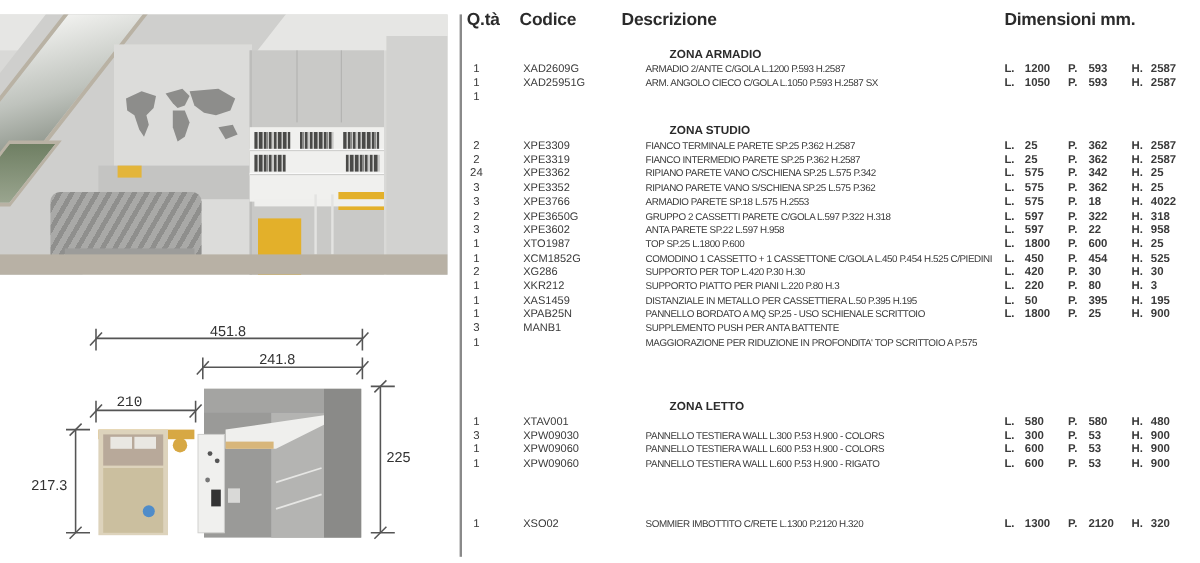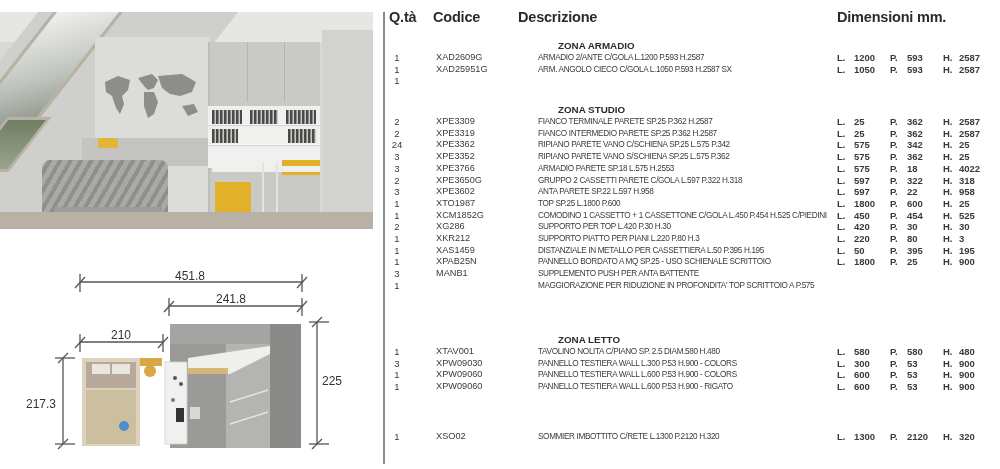--- a/index.html
+++ b/index.html
@@ -158,21 +158,21 @@
     <rect x="82" y="96" width="58" height="88" fill="#ddd3bc"></rect>
     <rect x="86" y="100" width="50" height="26" fill="#b8a99a"></rect>
     <rect x="92" y="102" width="18" height="10" fill="#e9e7e2"></rect>
     <rect x="112" y="102" width="18" height="10" fill="#e9e7e2"></rect>
     <rect x="86" y="128" width="50" height="54" fill="#cbbf9f"></rect>
     <circle cx="124" cy="164" r="5" fill="#4f8cc9"></circle>
     <circle cx="150" cy="109" r="6" fill="#d7a844"></circle>
   </svg>
   <span class="dim-label" style="left:175px; top:7px;">451.8</span>
   <span class="dim-label" style="left:216px; top:30px;">241.8</span>
-  <span class="dim-label" style="left:111px; top:66px;">210</span>
+  <span class="dim-label" style="left:97px; top:66px;font-family:Liberation Mono, monospace;">210</span>
   <span class="dim-label" style="left:26px; top:135px;">217.3</span>
   <span class="dim-label" style="left:322px; top:112px;">225</span>
 </div>
 
 <div class="divider"></div>
 
 <div class="table">
   <span class="hdr qta">Q.tà</span>
   <span class="hdr codice">Codice</span>
   <span class="hdr desc">Descrizione</span>
@@ -357,21 +357,20 @@
       </div>
       <div class="row" style="top: 279.8px;">
         <span class="q">1</span>
         <span class="c"></span>
         <span class="d">MAGGIORAZIONE PER RIDUZIONE IN PROFONDITA' TOP SCRITTOIO A P.575</span>
       </div>
       <span class="zone" style="top: 334px;">ZONA LETTO</span>
       <div class="row" style="top: 346px;">
         <span class="q">1</span>
         <span class="c">XTAV001</span>
-        <span class="d">TAVOLINO NOLITA C/PIANO SP. 2.5 DIAM.580 H.480</span>
         <span class="dl">L.</span>
         <span class="dlv">580</span>
         <span class="dp">P.</span>
         <span class="dpv">580</span>
         <span class="dh">H.</span>
         <span class="dhv">480</span>
       </div>
       <div class="row" style="top: 357.7px;">
         <span class="q">3</span>
         <span class="c">XPW09030</span>

